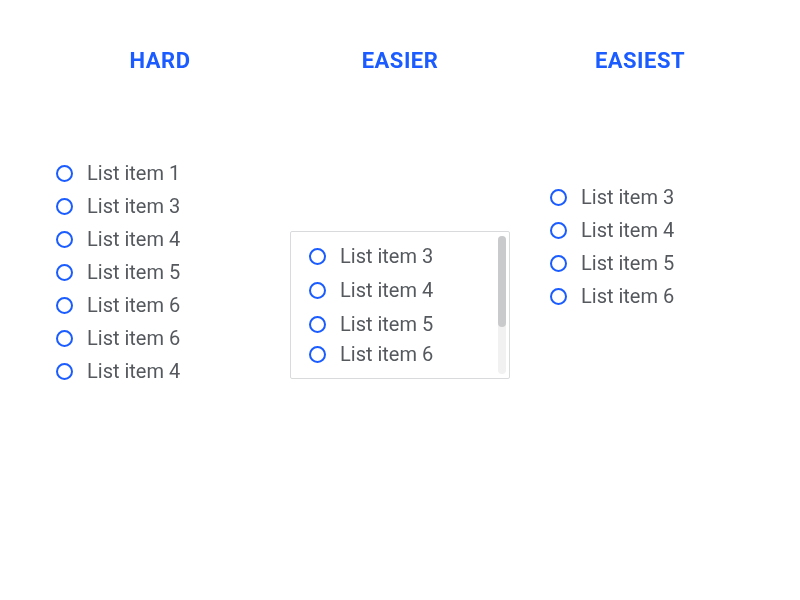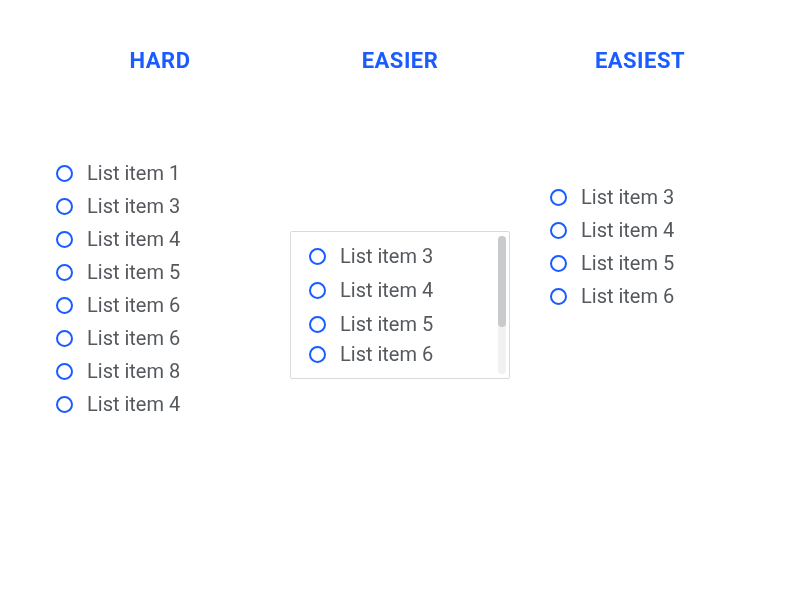--- a/index.html
+++ b/index.html
@@ -137,24 +137,20 @@
     <div class="list-item">
       <span class="bullet"></span>
       <span class="item-label">List item 6</span>
     </div>
     <div class="list-item">
       <span class="bullet"></span>
       <span class="item-label">List item 6</span>
     </div>
     <div class="list-item">
       <span class="bullet"></span>
-      <span class="item-label">List item 8</span>
-    </div>
-    <div class="list-item">
-      <span class="bullet"></span>
       <span class="item-label">List item 4</span>
     </div>
   </div>
 </div>
 
 <div class="column middle">
   <div class="column-header">EASIER</div>
   <div class="scroll-box">
     <div class="list">
       <div class="list-item">

